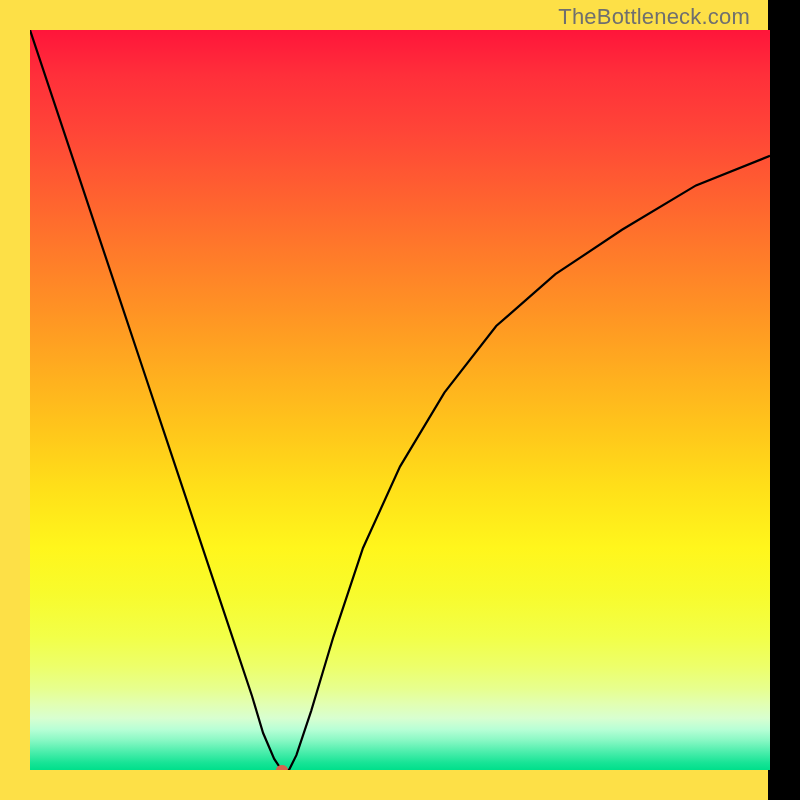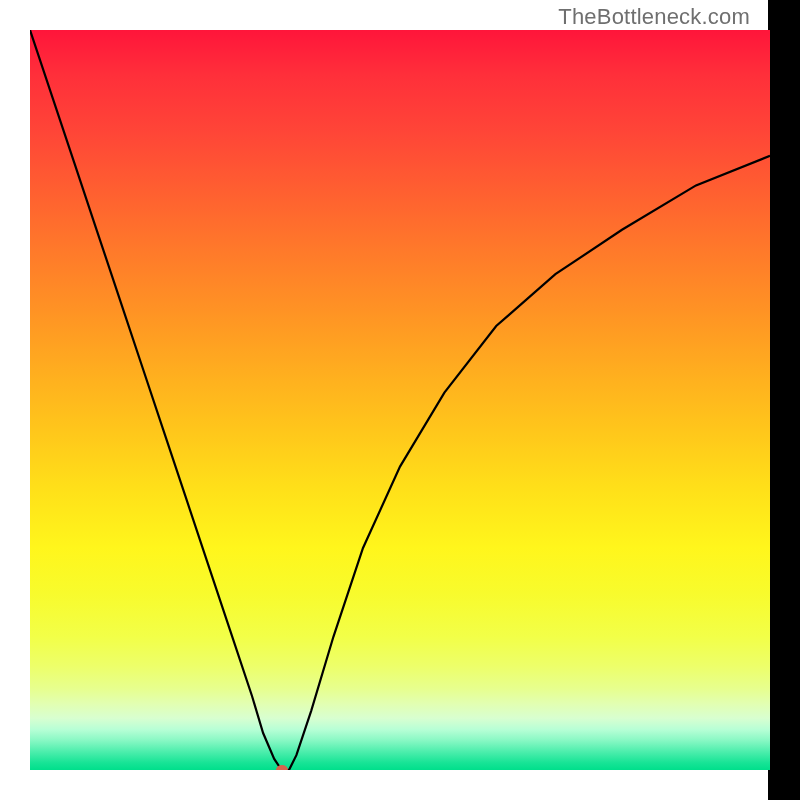--- a/index.html
+++ b/index.html
@@ -8,21 +8,21 @@
     width: 800px;
     height: 800px;
     background: #000;
     font-family: Arial, Helvetica, sans-serif;
     overflow: hidden;
   }
   .frame {
     position: relative;
     width: 768px;
     height: 800px;
-    background: #ffffff;
+    background: #fde047;
   }
   .watermark {
     position: absolute;
     top: 4px;
     right: 18px;
     color: #6f6f6f;
     font-size: 22px;
     font-weight: 500;
     letter-spacing: 0.2px;
     z-index: 5;

